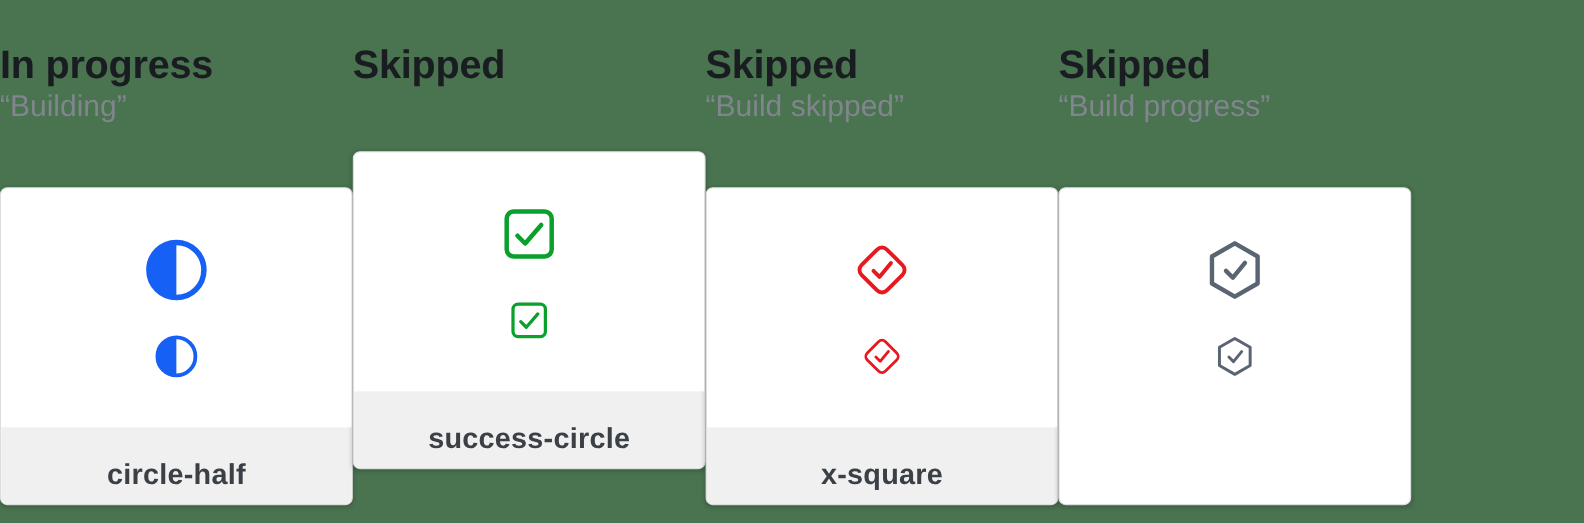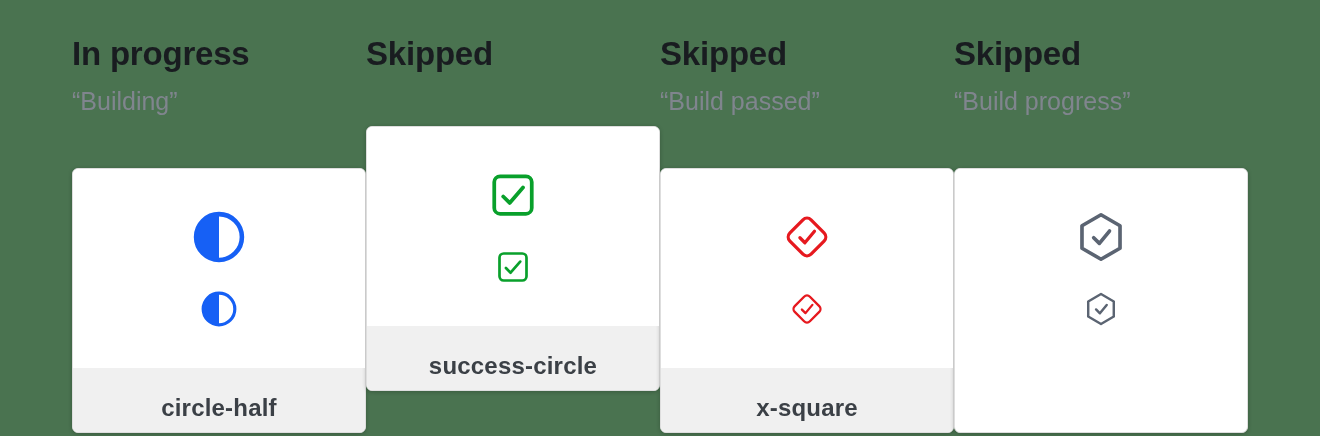--- a/index.html
+++ b/index.html
@@ -6,33 +6,31 @@
   body {
     width: 1320px; height: 436px;
     font-family: "Liberation Sans", sans-serif;
     background: #4A7350;
     overflow: hidden;
   }
   .page {
     position: relative;
     width: 1320px; height: 344px;
     display: flex;
-    justify-content: center;
   }
   .column { width: 294px; flex: 0 0 294px; }
   .title {
     margin: 34px 0 0 0;
     font-size: 33px;
     line-height: 1.2;
     font-weight: 700;
     letter-spacing: -0.2px;
     color: #191C20;
   }
   .subtitle {
-    margin-top: 12px;
     font-size: 25px;
     line-height: 1.2;
     font-weight: 500;
     color: #80858E;
   }
   .card {
     margin-top: 52px;
     height: 265px;
     box-sizing: border-box;
     background: #FFFFFF;
@@ -118,21 +116,21 @@
         </span>
       </div>
       <div class="card-footer">
         <span class="footer-label">success-circle</span>
       </div>
     </div>
   </div>
 
   <div class="column">
     <h2 class="title">Skipped</h2>
-    <div class="subtitle">“Build passed”</div>
+    <div class="subtitle">“Build skipped”</div>
     <div class="card">
       <div class="card-body">
         <span class="icon-slot-large">
           <svg width="46" height="46" viewBox="0 0 24 24" fill="none" stroke="currentColor" stroke-width="1.7" stroke-linecap="round" stroke-linejoin="round" color="#E6191F">
             <rect x="4.2" y="4.2" width="15.6" height="15.6" rx="3" transform="rotate(45 12 12)"></rect>
             <path d="M8.3 12.4 L10.9 15 L15.9 9"></path>
           </svg>
         </span>
         <span class="icon-slot-small">
           <svg width="33" height="33" viewBox="0 0 24 24" fill="none" stroke="currentColor" stroke-width="1.7" stroke-linecap="round" stroke-linejoin="round" color="#E6191F">

